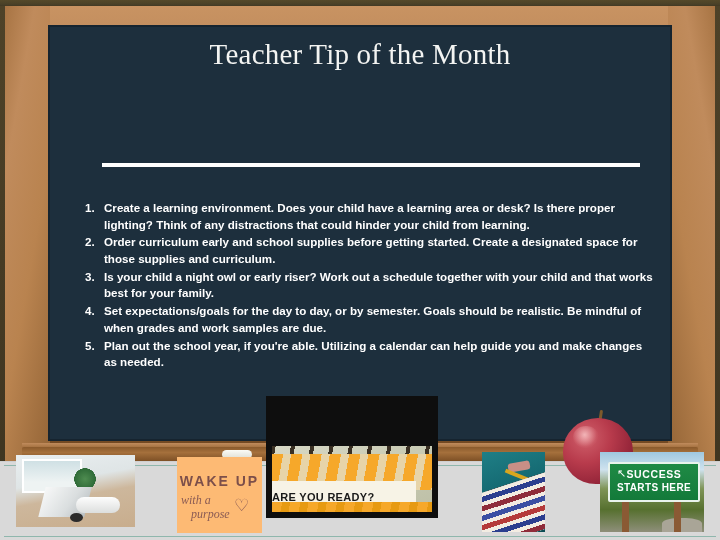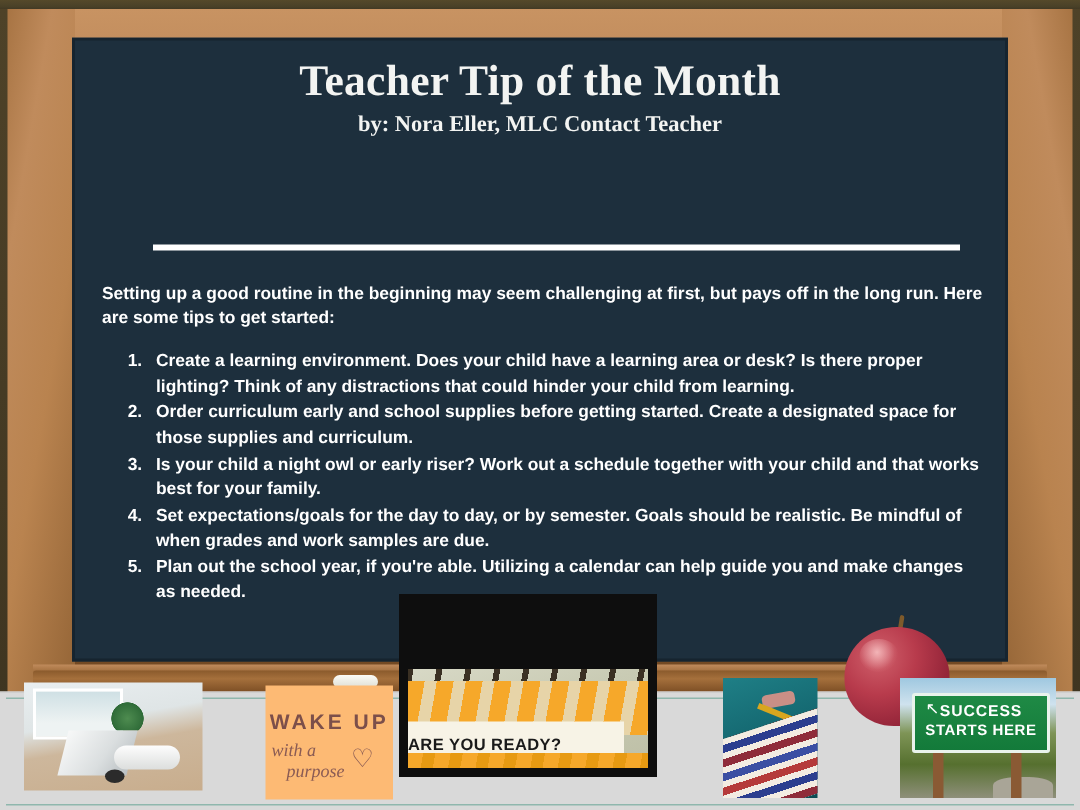--- a/index.html
+++ b/index.html
@@ -61,21 +61,21 @@
   }
   
   #board{
     position:absolute;left:48px;top:25px;width:624px;height:416px;
     background:#1d2f3d;
     box-shadow:0 0 0 2px #16242f inset;
   }
   .board-title{
     color:#f3f4f2;text-align:center;
     font-family:"Liberation Serif","DejaVu Serif",serif;
-    font-size:29px;font-weight:700;letter-spacing:.2px;
+    font-size:29px;font-weight:400;letter-spacing:.2px;
     margin:0;padding-top:15px;line-height:1.0;
   }
   .board-byline{
     color:#f3f4f2;text-align:center;
     font-family:"Liberation Serif","DejaVu Serif",serif;
     font-size:15px;font-weight:700;margin:6px 0 0 0;
   }
   .board-subtitle{
     color:#ffffff;text-align:center;
     font-family:"Liberation Serif","DejaVu Serif",serif;
@@ -193,26 +193,24 @@
   <div class="frame-top-dark"></div>
   <div class="frame-wood"></div>
   <div class="frame-wood-left"></div>
   <div class="frame-wood-right"></div>
   <div class="frame-edge-left"></div>
   <div class="frame-edge-right"></div>
 
   <div id="board">
 
     <h1 class="board-title">Teacher Tip of the Month</h1>
-    <div class="board-byline">by: Nora Eller, MLC Contact Teacher</div>
 
     <div class="divider"></div>
 
     <div class="body-wrap">
-      <p class="intro">Setting up a good routine in the beginning may seem challenging at first, but pays off in the long run.  Here are some tips to get started:</p>
       <ol class="tips">
         <li>Create a learning environment.  Does your child have a learning area or desk?  Is there proper lighting?  Think of any distractions that could hinder your child from learning.</li>
         <li>Order curriculum early and school supplies before getting started.  Create a designated space for those supplies and curriculum.</li>
         <li>Is your child a night owl or early riser? Work out a schedule together with your child and that works best for your family.</li>
         <li>Set expectations/goals for the day to day, or by semester.  Goals should be realistic.  Be mindful of when grades and work samples are due.</li>
         <li>Plan out the school year, if you're able. Utilizing a calendar can help guide you and make changes as needed.</li>
       </ol>
     </div>
   </div>
 

